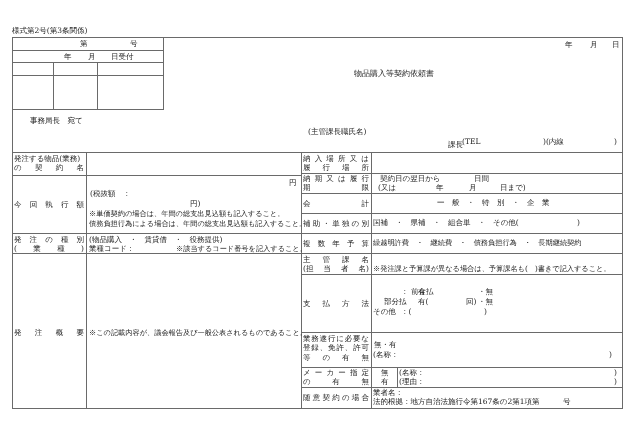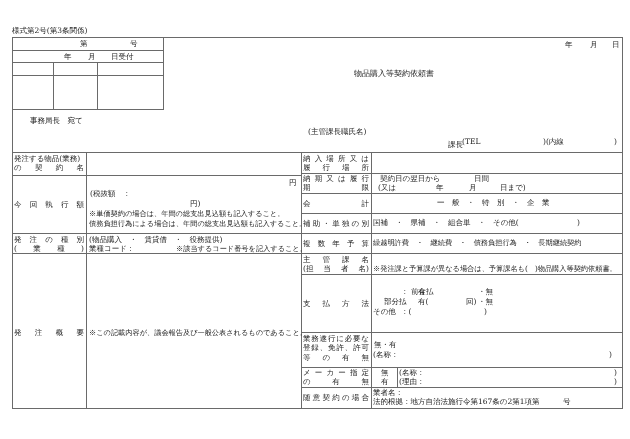--- a/index.html
+++ b/index.html
@@ -193,21 +193,21 @@
     <span>課</span>
     <span>名</span>
   </div>
   <div class="label-spread">
     <span>(担</span>
     <span>当</span>
     <span>者</span>
     <span>名)</span>
   </div>
 </div>
-<div class="abs small" style="left:373px;top:265px;">※発注課と予算課が異なる場合は、予算課名も(　)物品購入等契約依頼書。</div>
+<div class="abs small" style="left:373px;top:265px;">※発注課と予算課が異なる場合は、予算課名も(　)書きで記入すること。</div>
 
 <div class="cell label-spread" style="left:303px;top:299px;width:66px;">
   <span>支</span>
   <span>払</span>
   <span>方</span>
   <span>法</span>
 </div>
 <div class="abs" style="left:373px;top:288px;margin-left:38px;">前金払</div>
 <div class="abs" style="left:401px;top:288px;">：</div>
 <div class="abs" style="left:418px;top:288px;">有</div>

